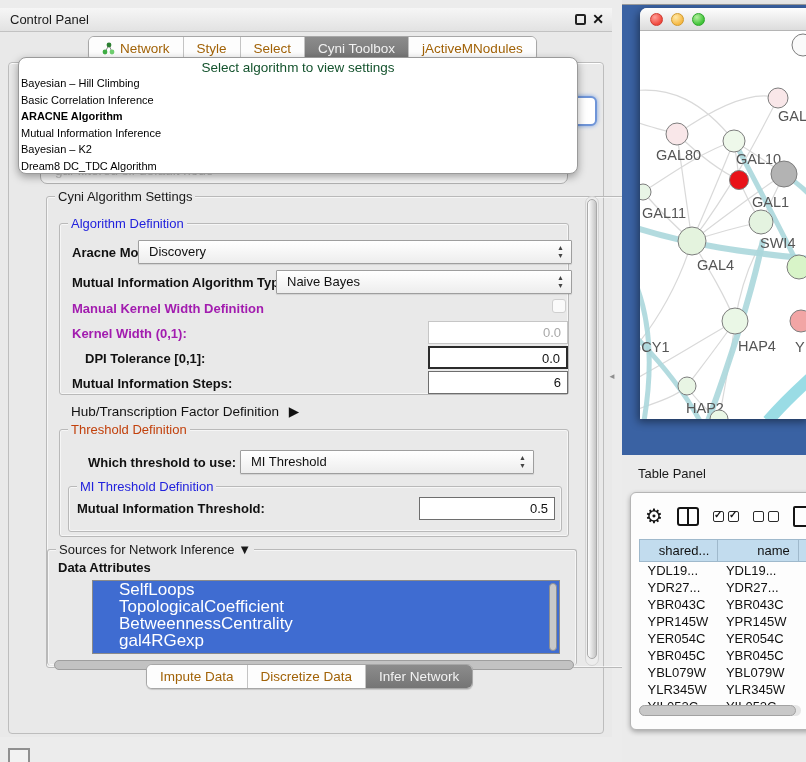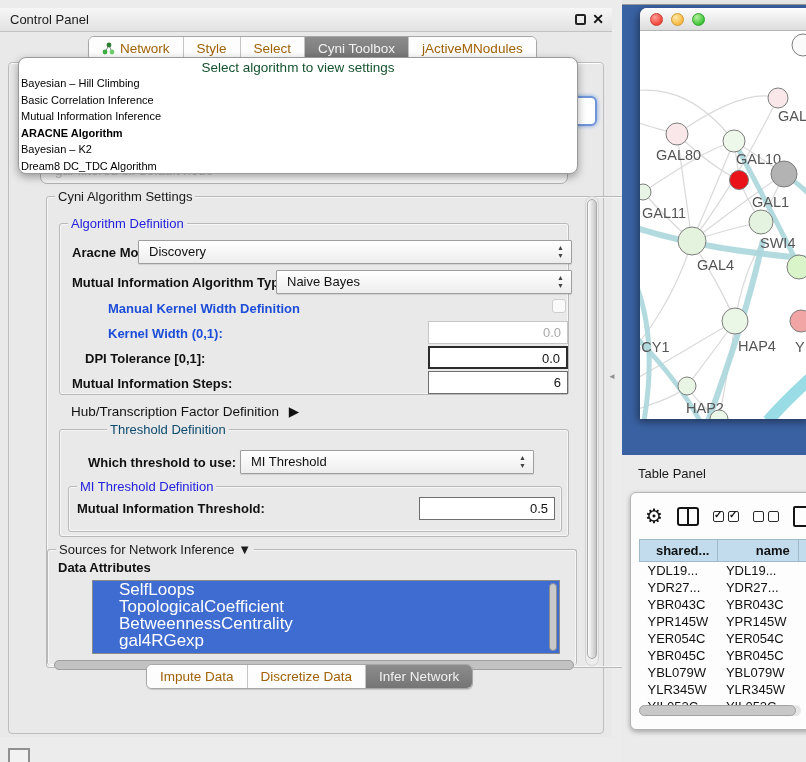--- a/index.html
+++ b/index.html
@@ -37,31 +37,31 @@
   #algo-popup { left:18px; top:49px; width:560px; height:117px; background:#fff; border:1px solid #9a9a9a;
                 border-radius:8px; box-shadow:0 3px 8px rgba(0,0,0,.35); z-index:50; padding-top:2px; }
   #algo-popup-placeholder { text-align:center; color:#14532d; font-size:13.5px; height:15px; }
   .algo-item { padding:0 2px; height:16.6px; line-height:16.6px; font-size:11px; color:#000; white-space:nowrap; }
   .algo-item.bold { font-weight:bold; }
 
   
   .group { border:1px solid #b9b9b9; border-radius:3px; box-shadow:inset 0 0 0 1px rgba(255,255,255,.6); }
   .group-label { position:absolute; top:-8px; left:8px; background:#e9e9e9; padding:0 3px; font-size:13px; }
   .lbl-blue { color:#2222dd; }
-  .lbl-green { color:#0c4a6e;margin-left:39px; }
+  .lbl-green { color:#c2410c; }
   .lbl-dark { color:#1a1a1a; }
 
   #settings-group { left:46px; top:188px; width:597px; height:472px; }
   #algdef-group { left:12px; top:26px; width:510px; height:172px; }
   #thr-group { left:12px; top:232px; width:510px; height:108px; }
   #mithr-group { left:8px; top:56px; width:494px; height:46px; }
   #sources-group { left:0px; top:352px; width:530px; height:116px; border-bottom:none; }
 
   .fldlabel { font-weight:bold; font-size:13px; color:#111; position:absolute; white-space:nowrap; }
-  .fldlabel.disabled { color:#1d4ed8;margin-left:36px; }
+  .fldlabel.disabled { color:#a21caf; }
 
   .combo { position:absolute; background:linear-gradient(#ffffff,#ededed); border:1px solid #9e9e9e; border-radius:1px;
            height:24px; line-height:22px; padding-left:10px; font-size:13px; color:#111;
            box-shadow:0 1px 1px rgba(0,0,0,.1); }
   .combo .spin { position:absolute; right:7px; top:3px; font-size:7px; color:#444; line-height:8px; text-align:center; }
 
   .tfield { position:absolute; background:#fff; height:23px; line-height:21px; text-align:right; padding-right:6px;
             font-size:13px; }
   .tfield.dis { border:1px solid #c6c6c6; color:#a8a8a8; }
   .tfield.focus { border:2px solid #2b2b2b; }
@@ -107,21 +107,21 @@
   #table-toolbar { position:absolute; left:0; top:0; width:100%; height:46px; display:flex; align-items:center; gap:14px; padding-left:14px; }
   .gear { font-size:20px; color:#141414; }
   .colicon { width:22px; height:19px; border:2.5px solid #141414; border-radius:3px; position:relative; }
   .colicon:before { content:""; position:absolute; left:8px; top:0; width:2.5px; height:100%; background:#141414; }
   .cbpair { display:flex; gap:4px; }
   .cb { width:11px; height:11px; border:1.8px solid #2a2a2a; border-radius:2px; position:relative; background:#fff; }
   .cb.checked:before { content:"✓"; position:absolute; left:0px; top:-3px; font-size:10px; font-weight:bold; color:#111; }
   .fileicon { width:17px; height:21px; border:2.5px solid #141414; border-radius:2px; }
 
   #data-table { position:absolute; left:8px; top:46px; width:200px; border-collapse:collapse; font-size:13px; }
-  #data-table th { background:#c2dcee; border:1px solid #9fb9cc; font-weight:bold; text-align:right;
+  #data-table th { background:#c2dcee; border:1px solid #9fb9cc; font-weight:normal; text-align:right;
                    padding:3px 8px 3px 4px; height:22px; }
   #data-table td { padding:0 4px 0 8px; height:17px; white-space:nowrap; }
   #table-hscroll { position:absolute; left:8px; top:212px; width:162px; height:11px; background:#e6e6e6; border-radius:6px; }
   #table-hscroll .thumb { width:97%; height:100%; background:#c8c8c8; border:1px solid #a2a2a2; border-radius:6px; }
 
   #bottom-left-icon { left:8px; top:748px; width:22px; height:20px; border:2px solid #909090; background:#f2f2f2; }
 
   svg text { font-family:"Liberation Sans", sans-serif; }
 </style>
 </head>
@@ -163,22 +163,22 @@
   <div class="abs" id="cp-content-border"></div>
 
   <div class="abs" id="bg-combo-focus"></div>
   <div class="abs" id="bg-combo-bottom">gal-filtered sif default node</div>
 
   <div class="abs" id="algo-popup">
     <div id="algo-popup-placeholder">Select algorithm to view settings</div>
     <div id="algo-popup-items">
         <div class="algo-item">Bayesian – Hill Climbing</div>
         <div class="algo-item">Basic Correlation Inference</div>
+        <div class="algo-item bold">ARACNE Algorithm</div>
         <div class="algo-item">Mutual Information Inference</div>
-        <div class="algo-item bold">ARACNE Algorithm</div>
         <div class="algo-item">Bayesian – K2</div>
         <div class="algo-item">Dream8 DC_TDC Algorithm</div>
       </div>
   </div>
 
   <div class="abs group" id="settings-group">
     <span class="group-label lbl-dark">Cyni Algorithm Settings</span>
 
     <div class="abs group" id="algdef-group">
       <span class="group-label lbl-blue">Algorithm Definition</span>

